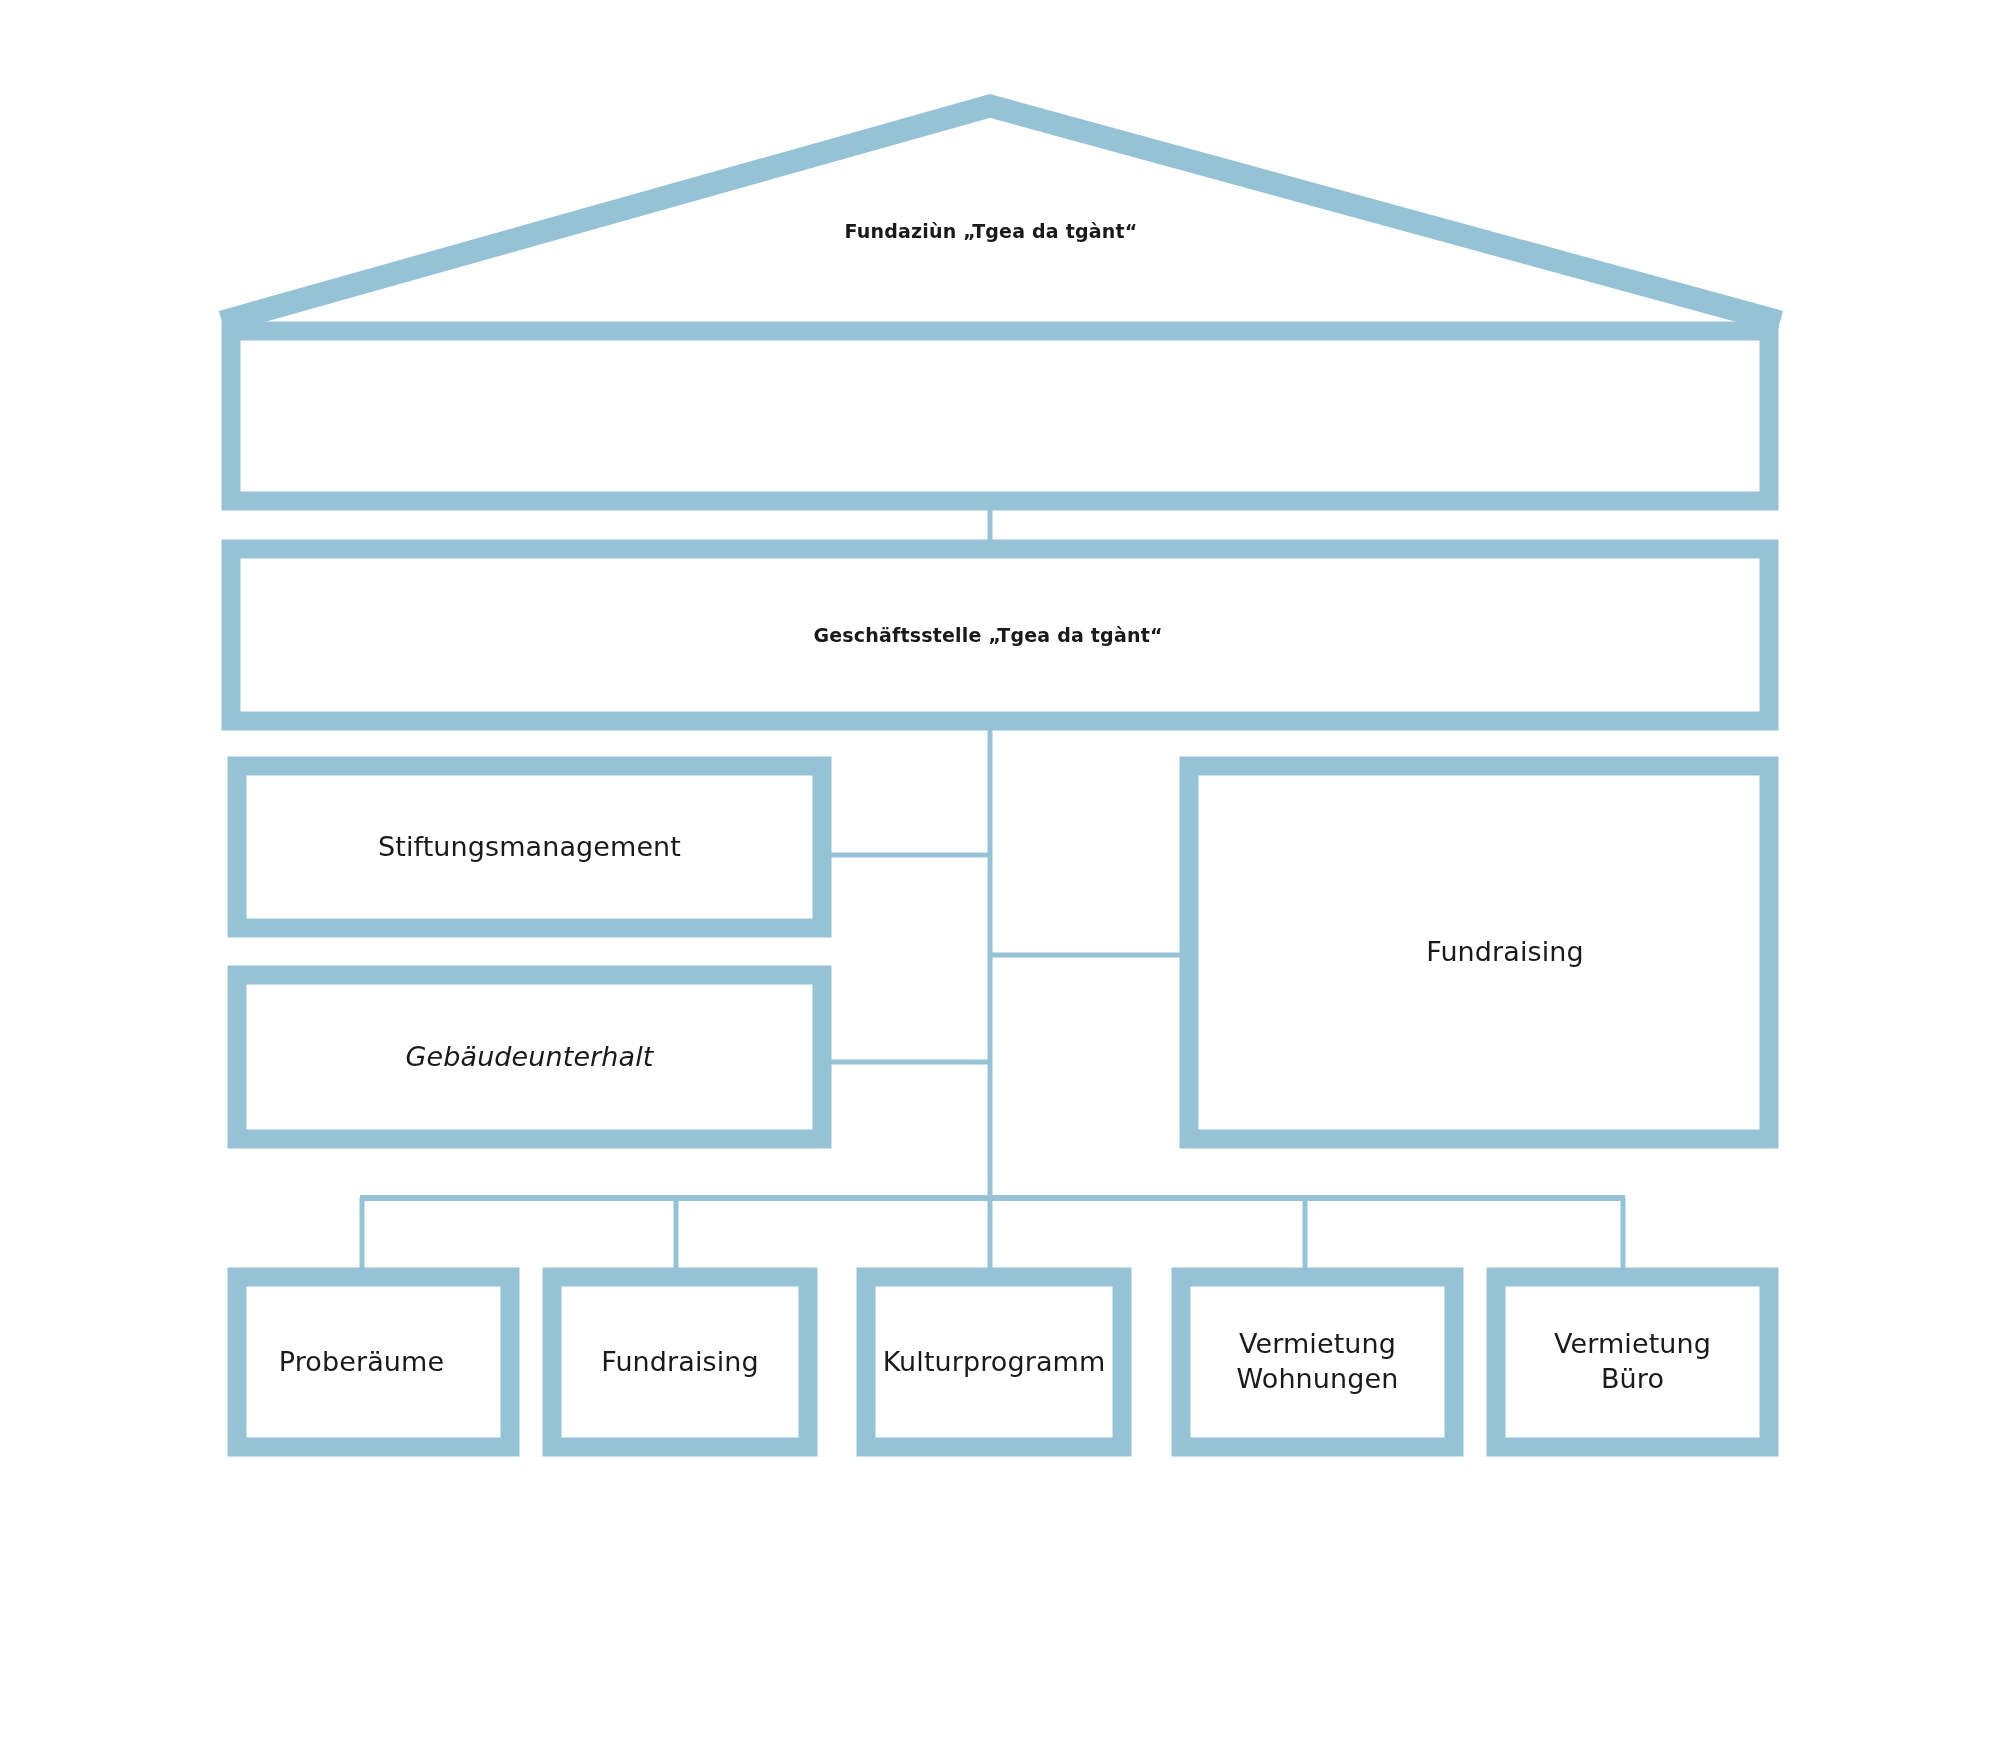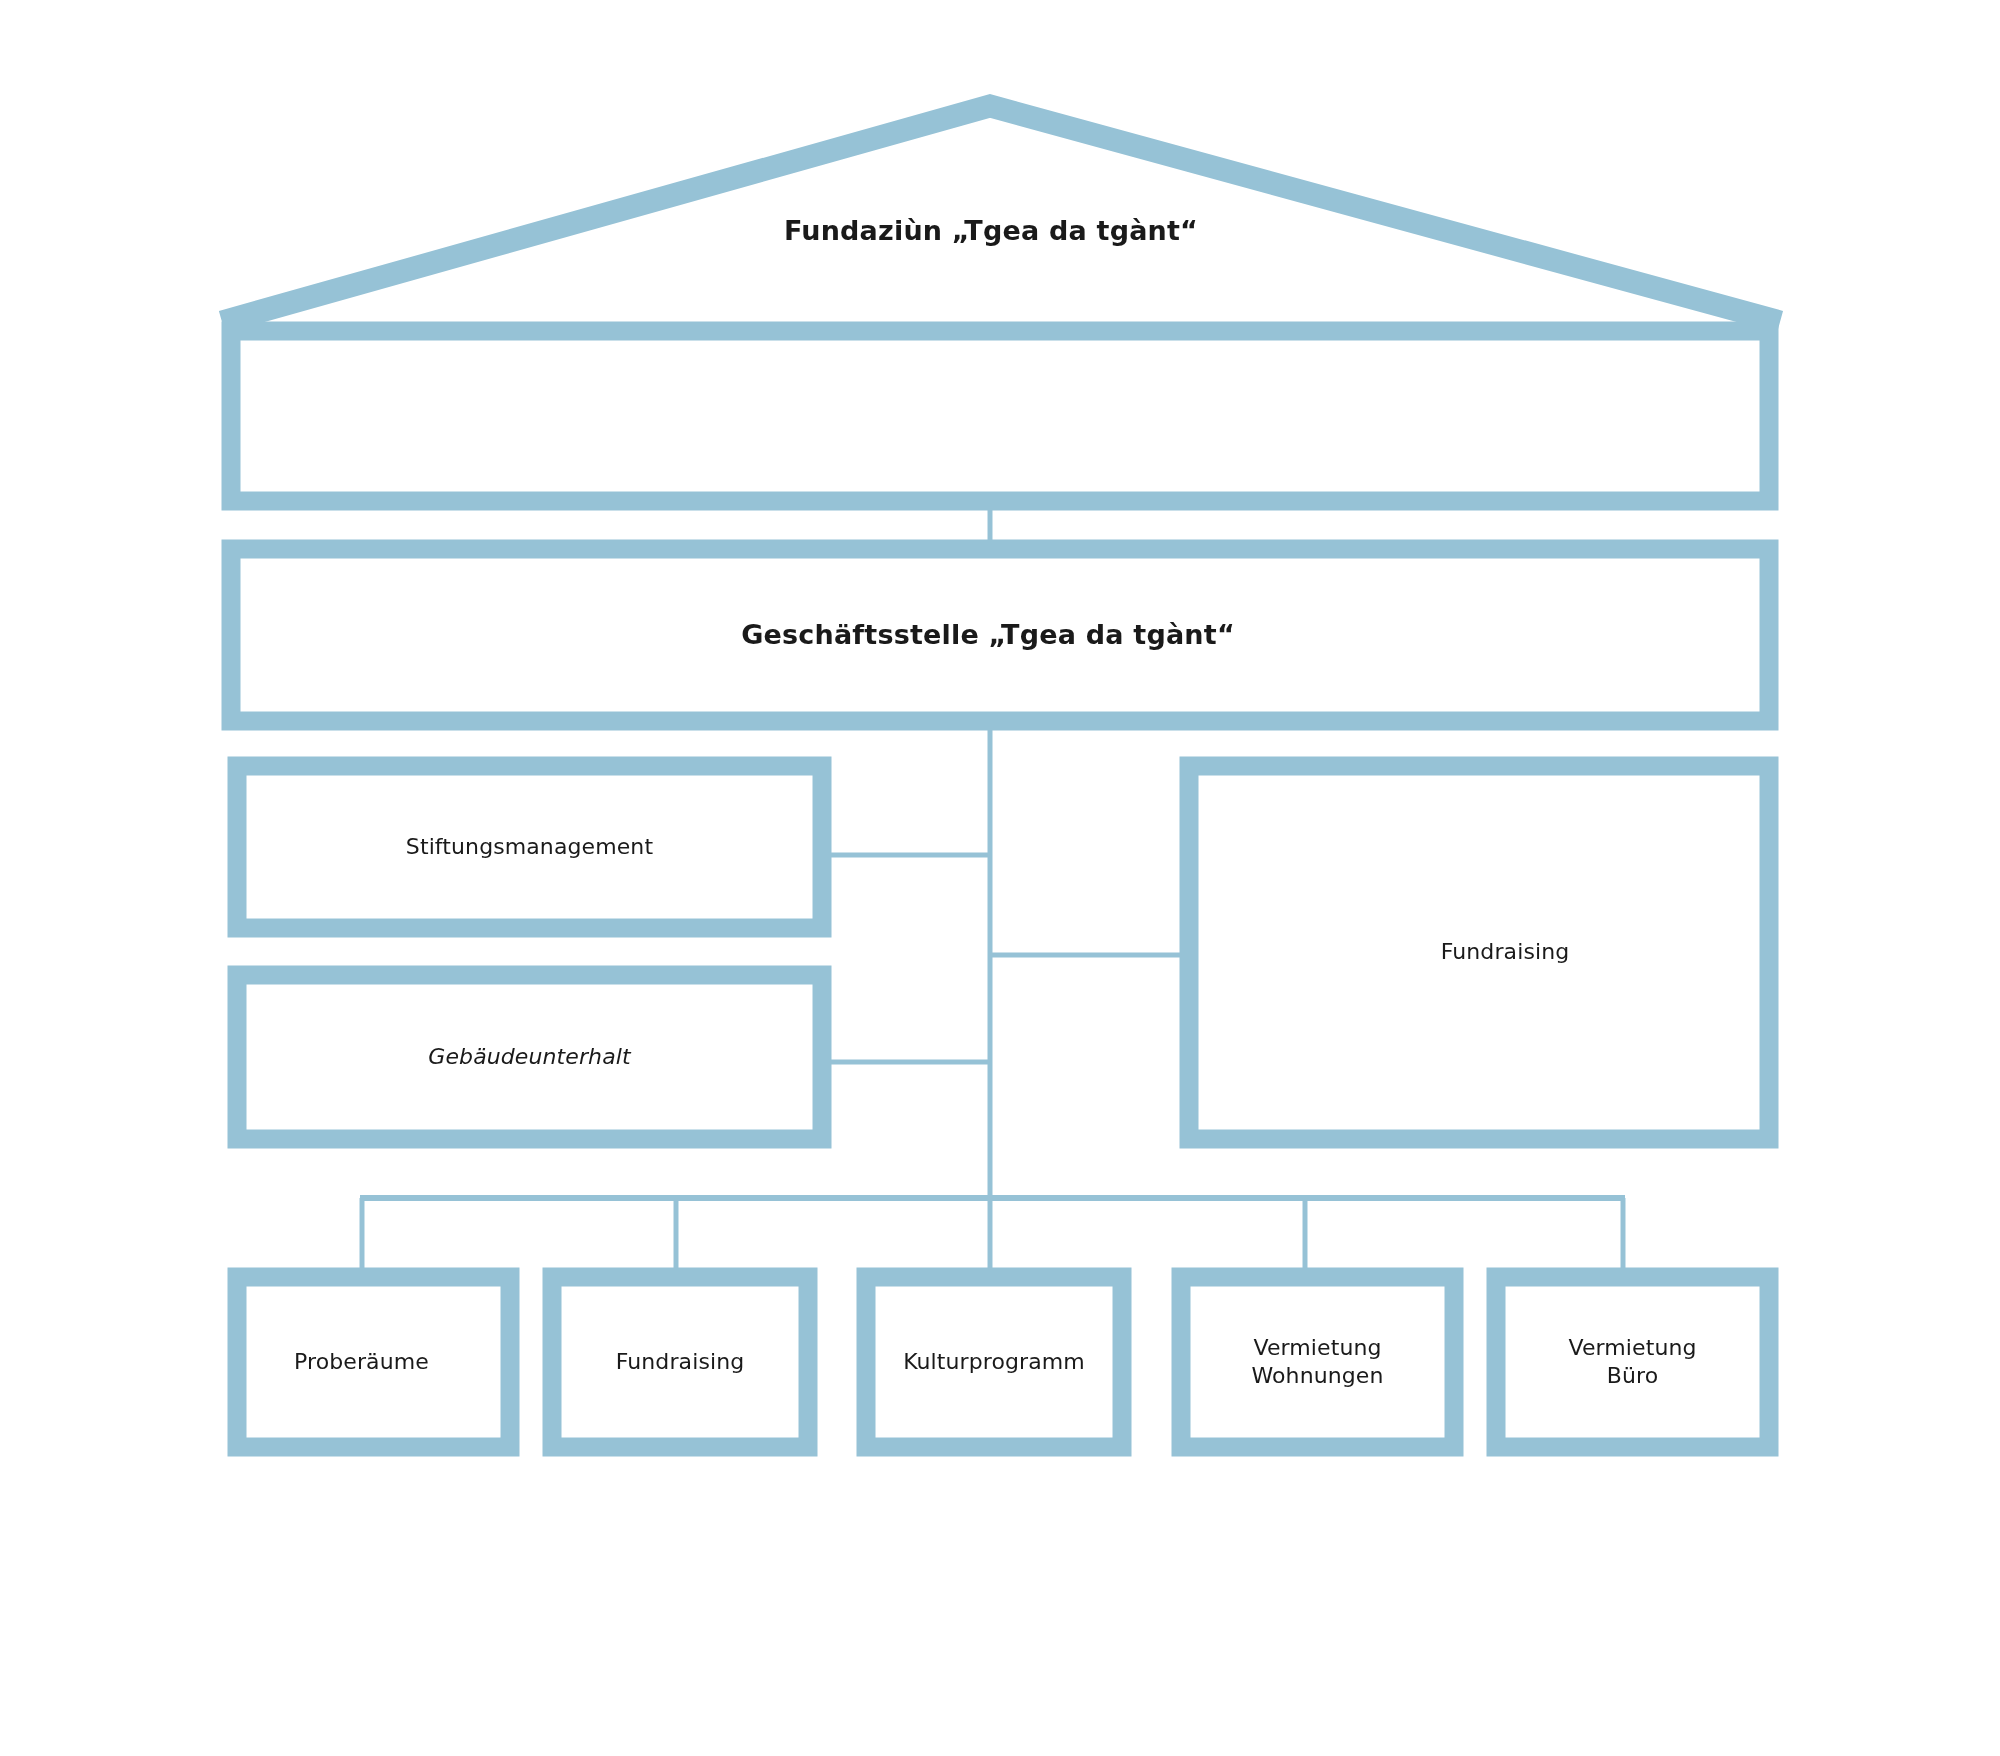--- a/index.html
+++ b/index.html
@@ -31,26 +31,26 @@
     align-items: center;
     justify-content: center;
     text-align: center;
     color: #1a1a1a;
     line-height: 1.28;
     pointer-events: none;
     white-space: pre-line;
   }
   .lbl-bold {
     font-weight: 700;
-    font-size: 27px;
+    font-size: 19px;
     letter-spacing: 0.2px;
   }
   .lbl-reg {
     font-weight: 400;
-    font-size: 22px;
+    font-size: 27px;
     letter-spacing: 0.1px;
   }
 </style>
 </head>
 <body>
 
 <div id="canvas">
 
   <svg class="org-svg" viewBox="0 0 2000 1756" xmlns="http://www.w3.org/2000/svg">
 

